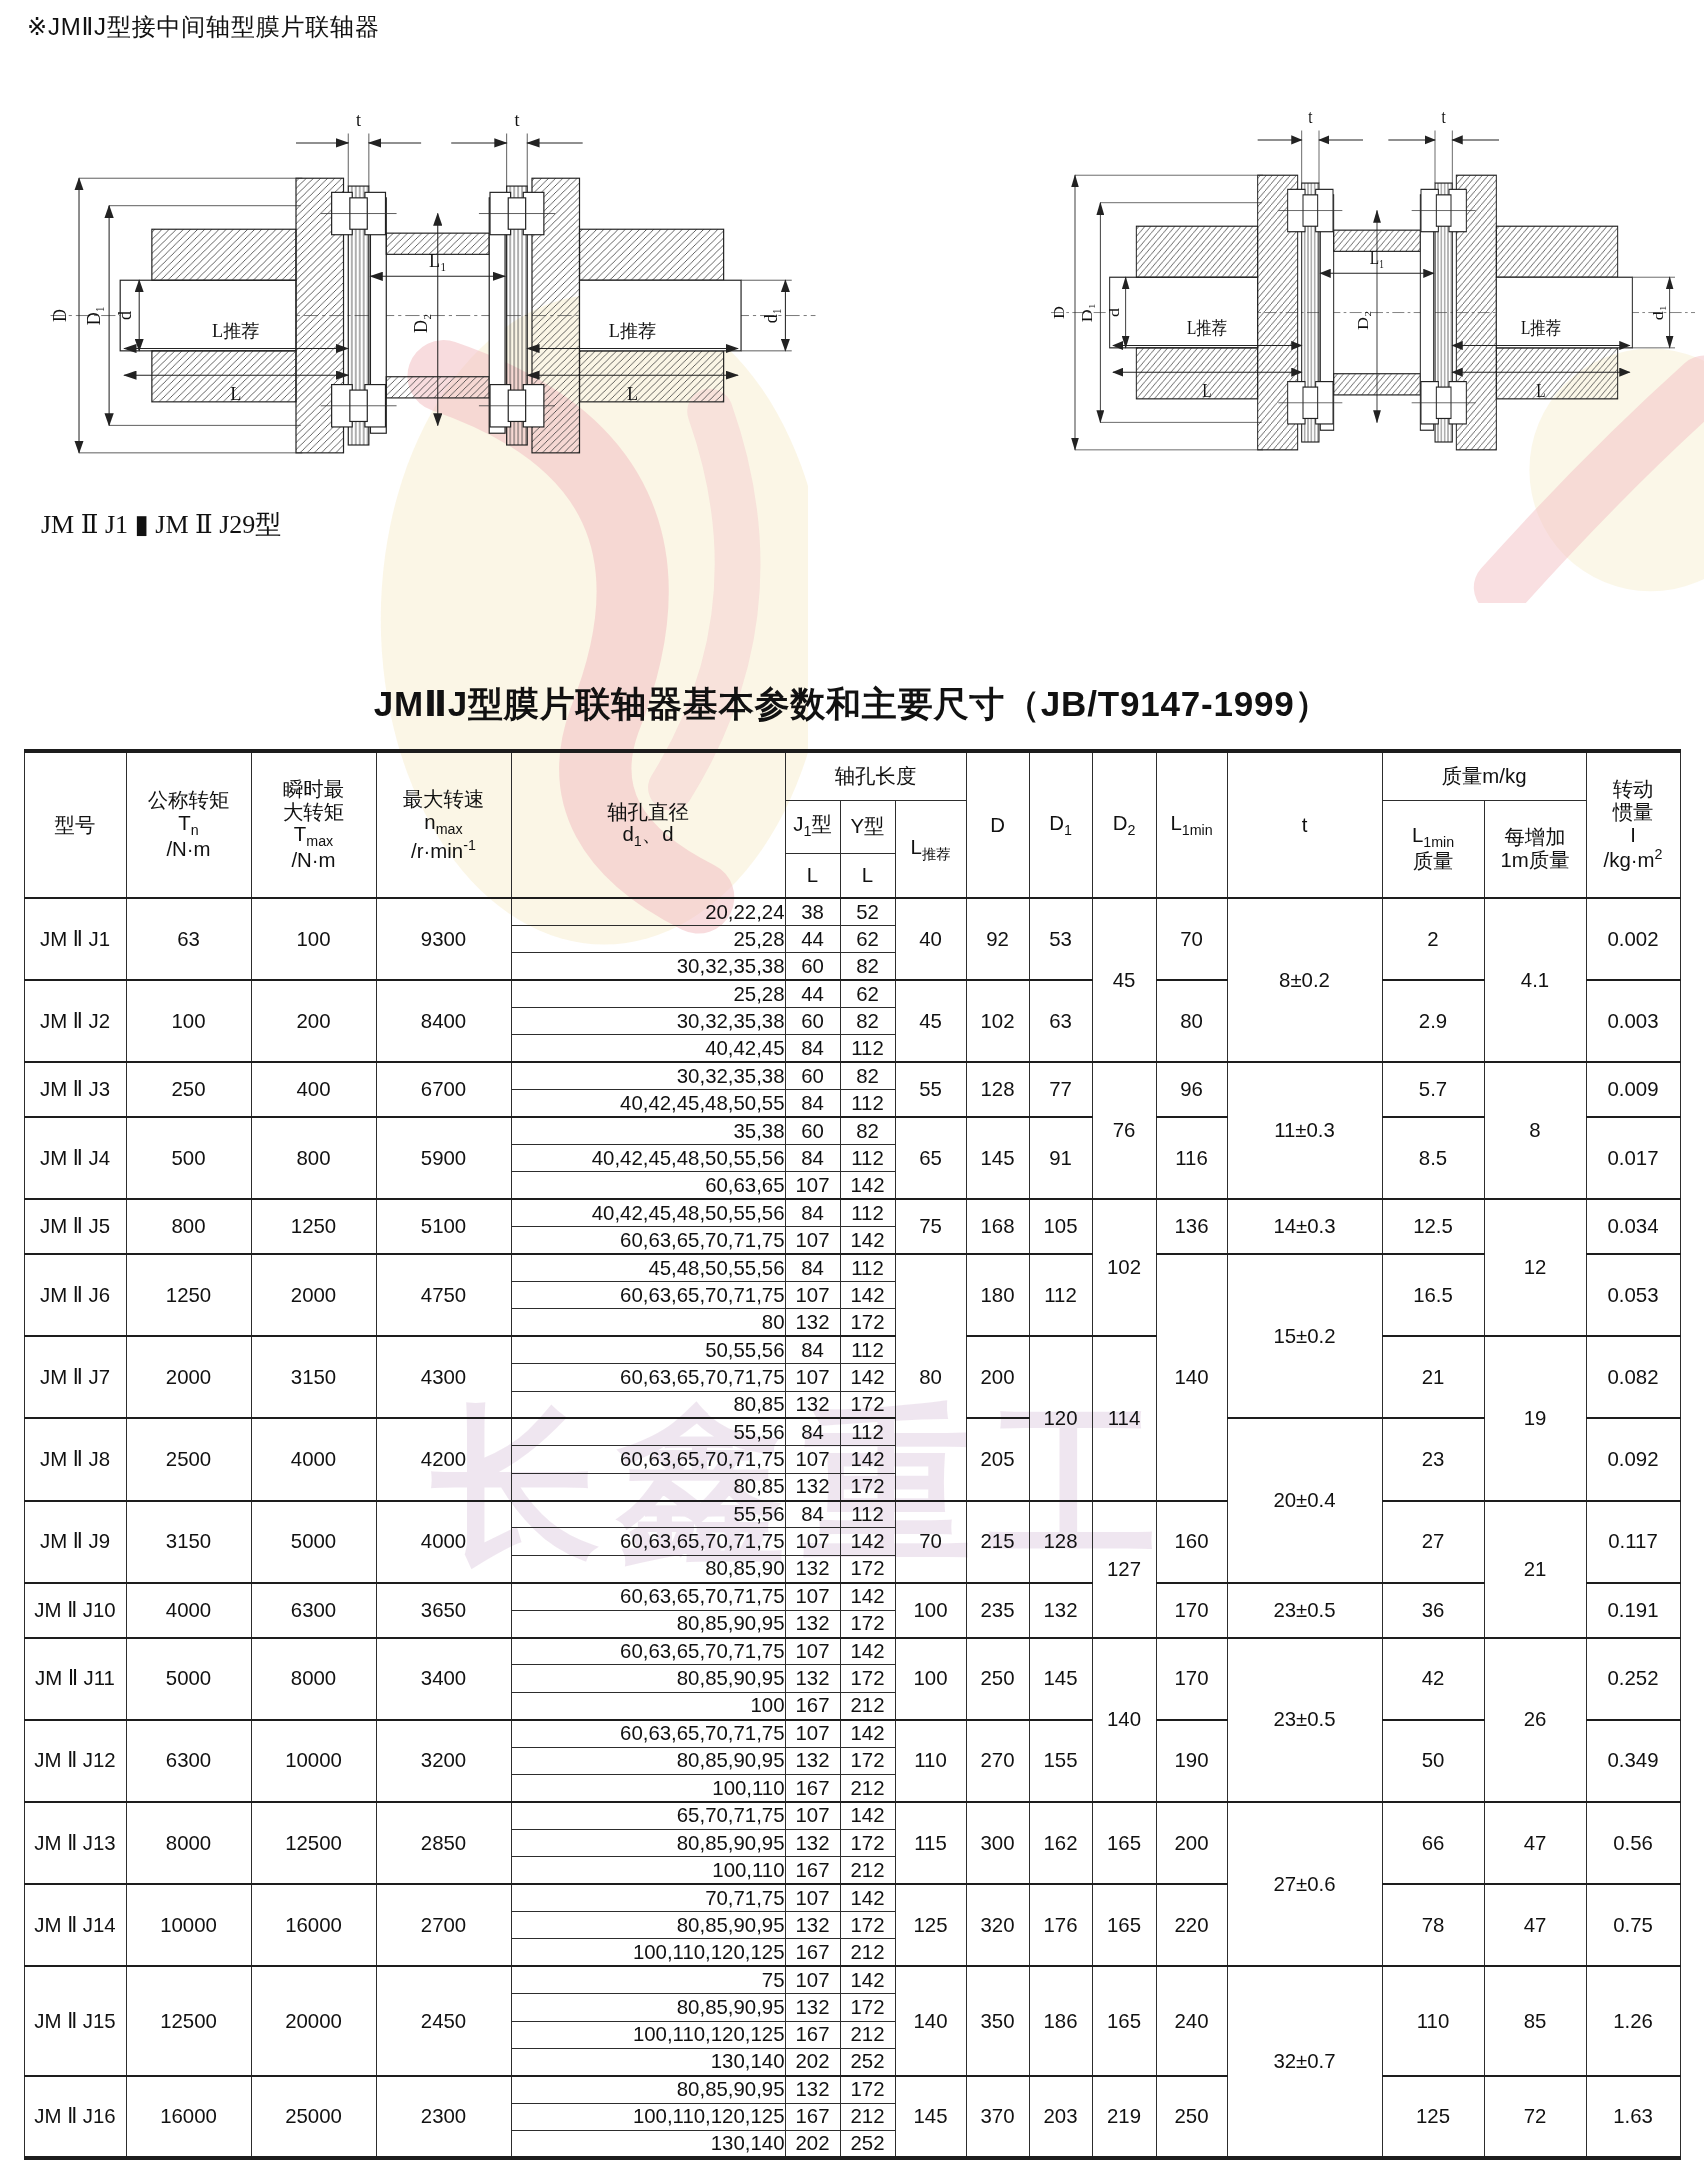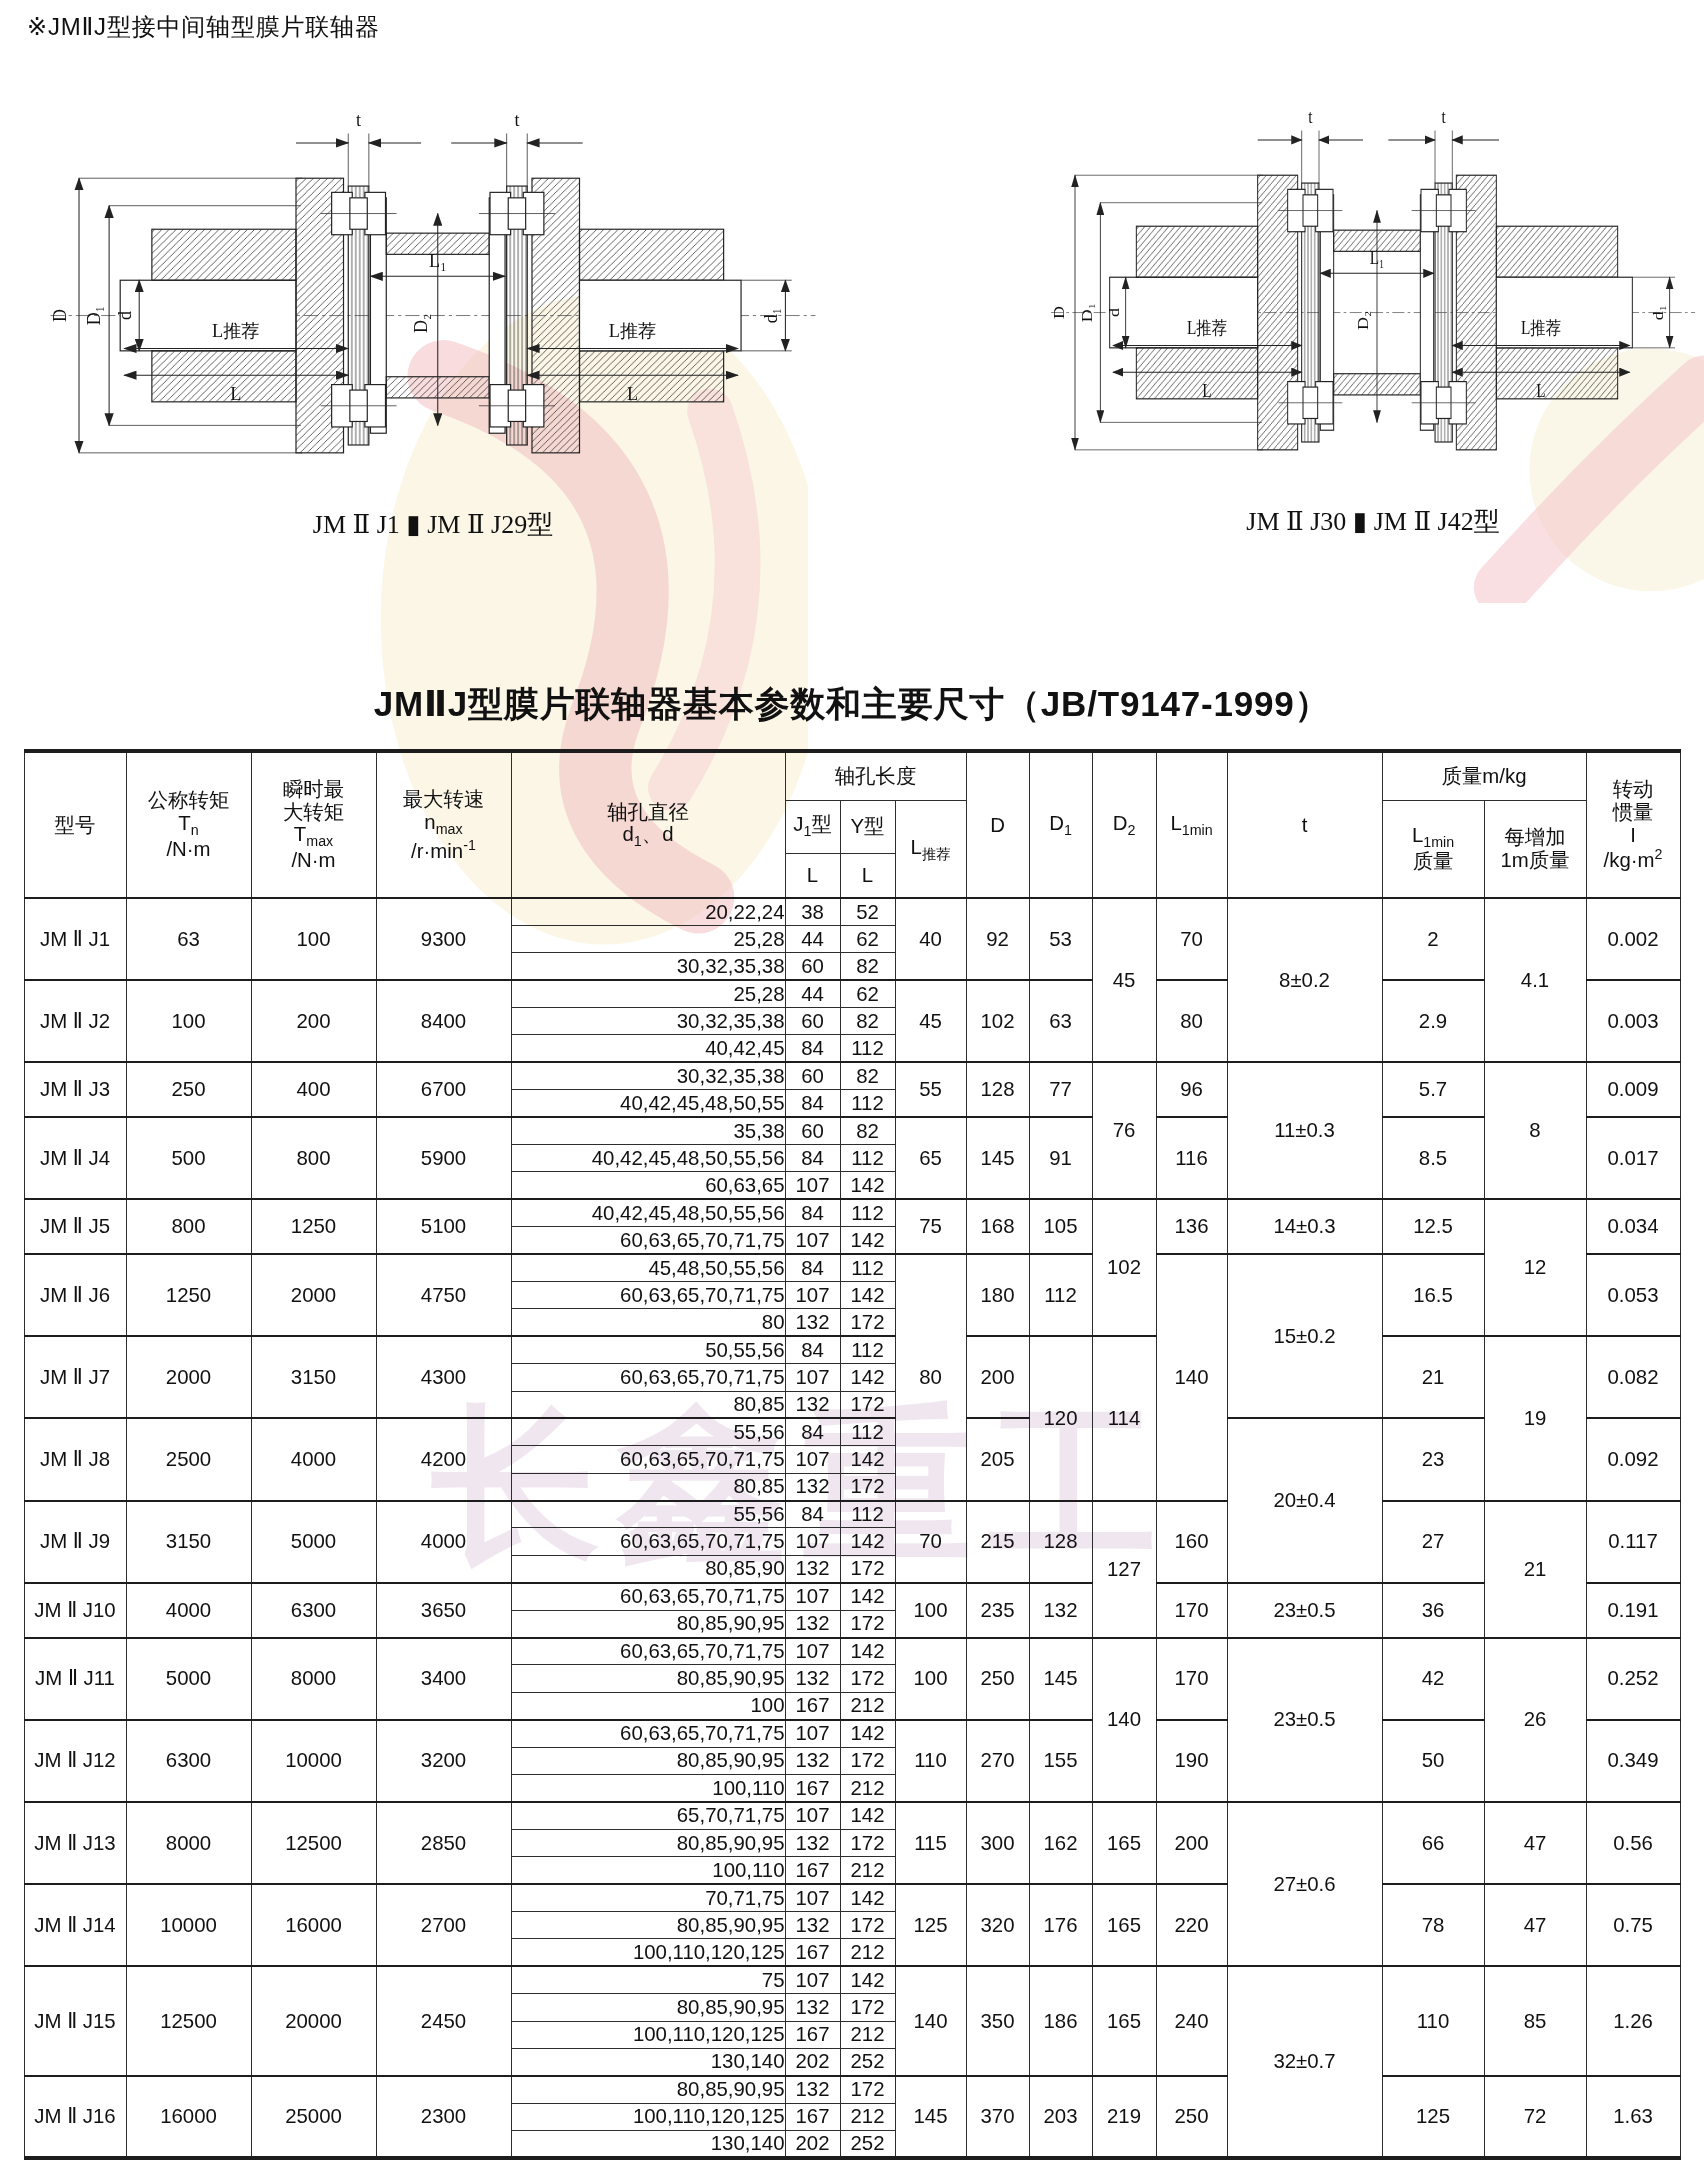--- a/index.html
+++ b/index.html
@@ -16,21 +16,21 @@
   }
   
   .page-title{
     position:absolute;left:27px;top:11px;font-size:24px;font-weight:400;letter-spacing:0.8px;z-index:2;
   }
   
   .diagram{position:absolute;z-index:2;margin:0;}
   .diagram-left{left:41px;top:88px;width:784px;}
   .diagram-right{left:1043px;top:85px;width:660px;}
   .diagram figcaption{
-    text-align:center;font-size:26px;margin-top:11px;
+    text-align:left;font-size:26px;margin-top:11px;
     font-family:"Liberation Serif","DejaVu Serif",serif;color:#111;
   }
   .drawing svg{display:block;}
   .dim{stroke:#222;stroke-width:1.3;fill:none;}
   .thin{stroke:#333;stroke-width:1;fill:none;}
   .axis{stroke:#555;stroke-width:1;stroke-dasharray:18 5 4 5;}
   .part{fill:#ffffff;stroke:#222;stroke-width:1.5;}
   .dl{font:23px "Liberation Serif","DejaVu Serif",serif;fill:#111;}
   
   .table-title{
@@ -235,21 +235,20 @@
   <text class="dl" x="114" y="290" text-anchor="middle" transform="rotate(-90 114 290)">d</text>
   <text class="dl" x="246" y="318" text-anchor="middle">L推荐</text>
   <text class="dl" x="246" y="398" text-anchor="middle">L</text>
   <text class="dl" x="501" y="228" text-anchor="middle">L₁</text>
   <text class="dl" x="487" y="300" text-anchor="middle" transform="rotate(-90 487 300)">D₂</text>
   <text class="dl" x="747" y="318" text-anchor="middle">L推荐</text>
   <text class="dl" x="747" y="398" text-anchor="middle">L</text>
   <text class="dl" x="930" y="290" text-anchor="middle" transform="rotate(-90 930 290)">d₁</text>
 </svg>
     </div>
-  <figcaption>JM Ⅱ J30 ▮ JM Ⅱ J42型</figcaption>
 </figure>
 
 <div class="table-title">JMⅡJ型膜片联轴器基本参数和主要尺寸（JB/T9147-1999）</div>
 
 <table class="spec">
   <colgroup>
     <col style="width:102px">
       <col style="width:125px">
       <col style="width:125px">
       <col style="width:135px">

